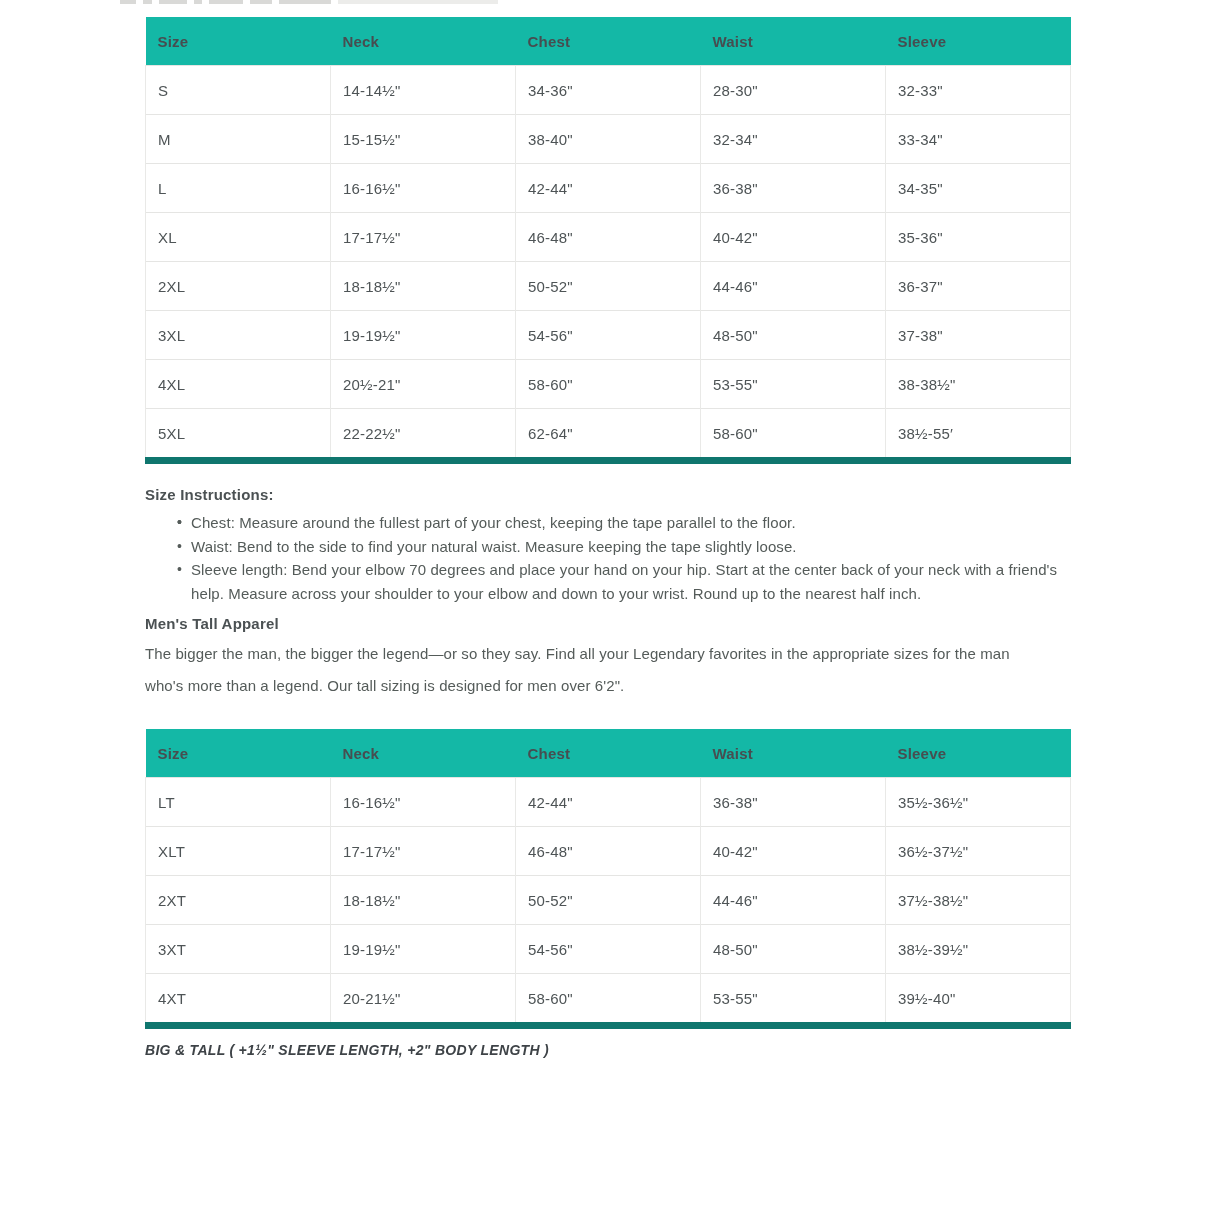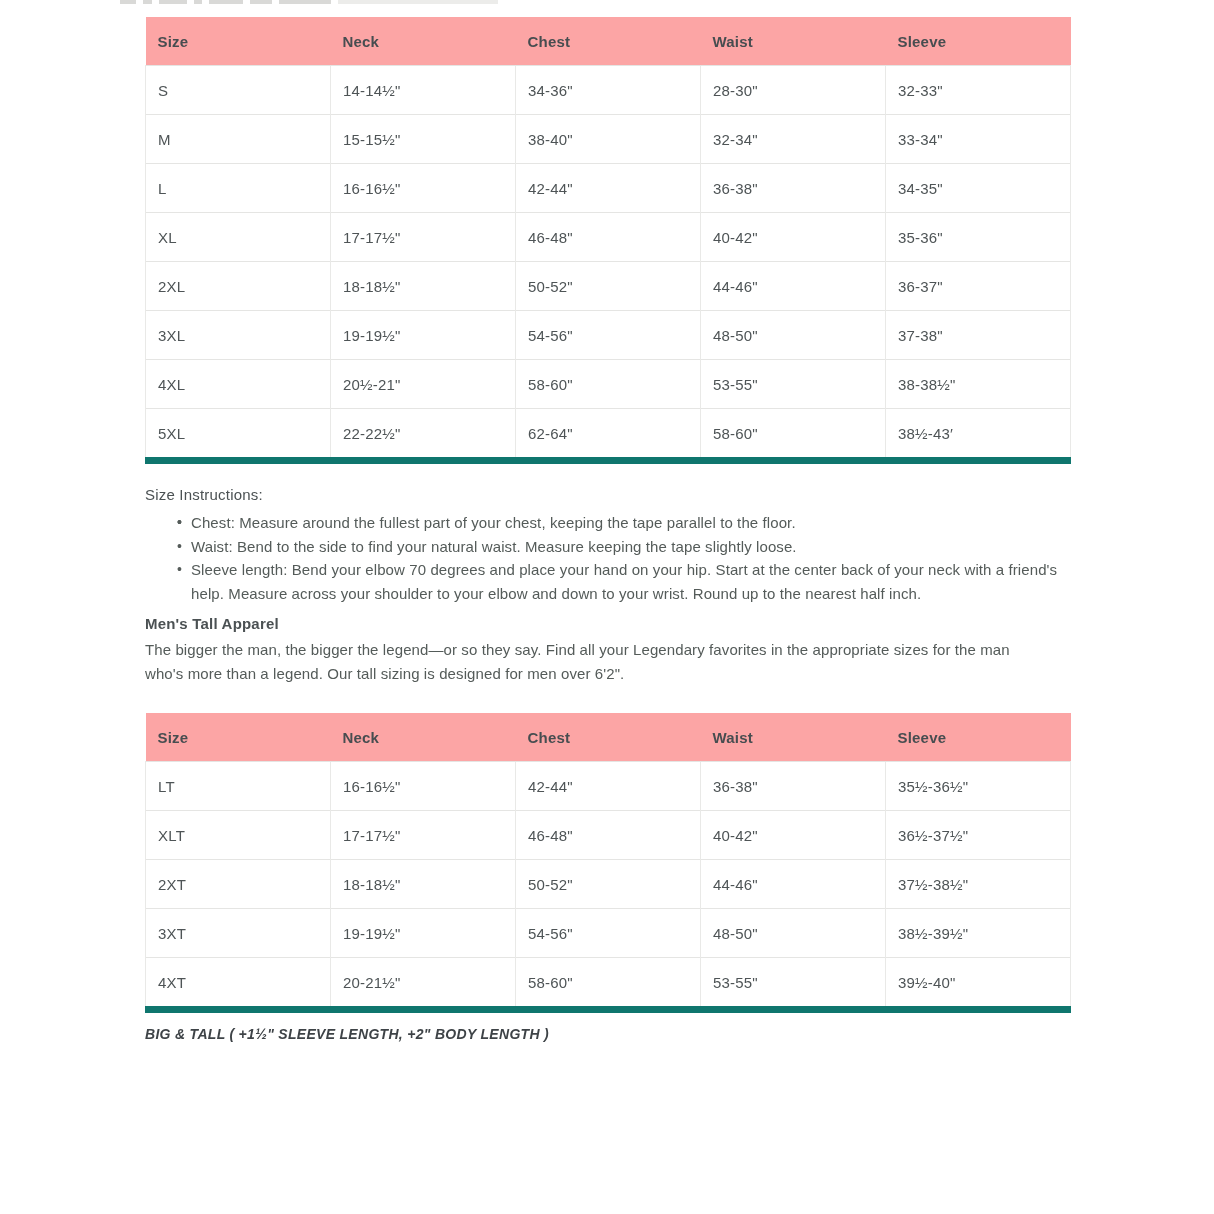--- a/index.html
+++ b/index.html
@@ -42,21 +42,21 @@
     color: #3e4347;
   }
   table.size-table {
     width: 925px;
     border-collapse: collapse;
     table-layout: fixed;
     margin-top: 17px;
   }
   table.size-table col { width: 185px; }
   table.size-table th {
-    background: #fca5a5;
+    background: #14b8a6;
     text-align: left;
     font-size: 15px;
     font-weight: bold;
     color: #474d50;
     height: 48px;
     padding: 0 0 0 12px;
     letter-spacing: 0.2px;
   }
   table.size-table td {
     height: 48px;
@@ -65,21 +65,21 @@
     padding: 0 0 0 12px;
     border-top: 1px solid #e5e5e3;
     border-left: 1px solid #e9e9e7;
     letter-spacing: 0.2px;
   }
   table.size-table td:last-child { border-right: 1px solid #e9e9e7; }
   table.size-table tbody tr:last-child td { border-bottom: 7px solid #0f766e; }
   .section-head {
     margin-top: 22px;
     font-size: 15px;
-    font-weight: normal;
+    font-weight: bold;
     color: #4b5153;
     letter-spacing: 0.2px;
   }
   ul.instruction-list {
     list-style: none;
     margin: 8px 0 0 0;
     padding: 0 0 0 32px;
     width: 893px;
   }
   ul.instruction-list li {
@@ -101,21 +101,21 @@
     margin-top: 10px;
     font-size: 15px;
     font-weight: bold;
     color: #4b5153;
     letter-spacing: 0.2px;
   }
   p.tall-para {
     margin: 6px 0 0 0;
     width: 905px;
     font-size: 15px;
-    line-height: 24px;
+    line-height: 32px;
     color: #545b59;
     letter-spacing: 0.1px;
   }
   table.tall-table { margin-top: 27px; }
   .footer-note {
     margin-top: 13px;
     font-size: 14px;
     font-weight: bold;
     font-style: italic;
     color: #3e4347;
@@ -204,21 +204,21 @@
         <td>20½-21"</td>
         <td>58-60"</td>
         <td>53-55"</td>
         <td>38-38½"</td>
       </tr>
       <tr>
         <td>5XL</td>
         <td>22-22½"</td>
         <td>62-64"</td>
         <td>58-60"</td>
-        <td>38½-43′</td>
+        <td>38½-55′</td>
       </tr>
     </tbody>
   </table>
 
   <div class="section-head">Size Instructions:</div>
   <ul class="instruction-list">
     <li>
       <span class="dot">•</span>
     </li>
     <li>

